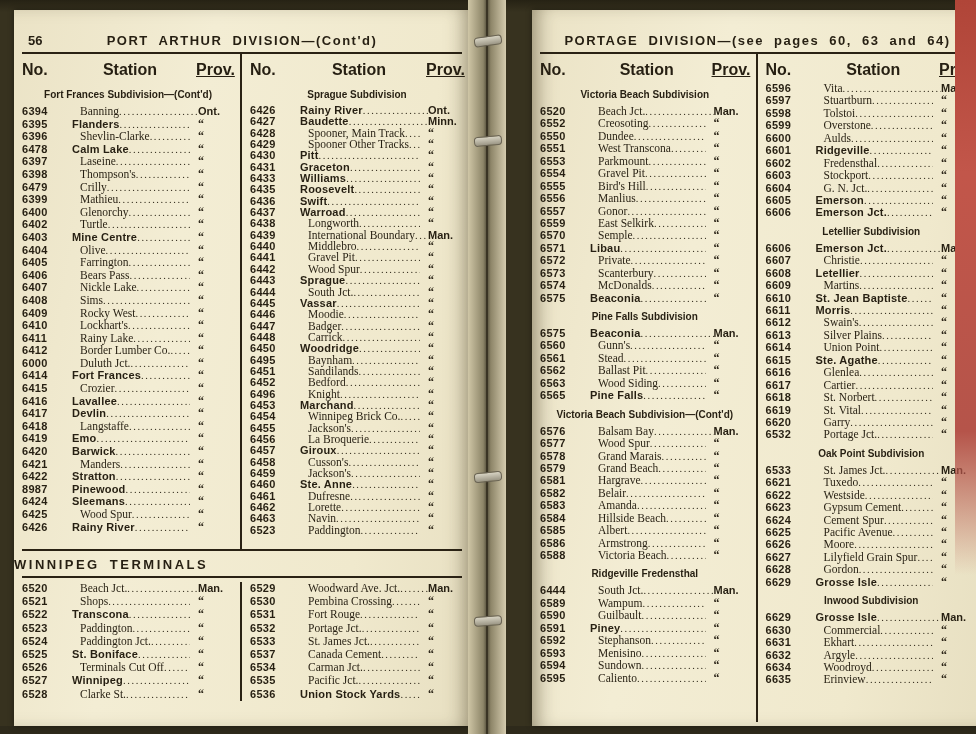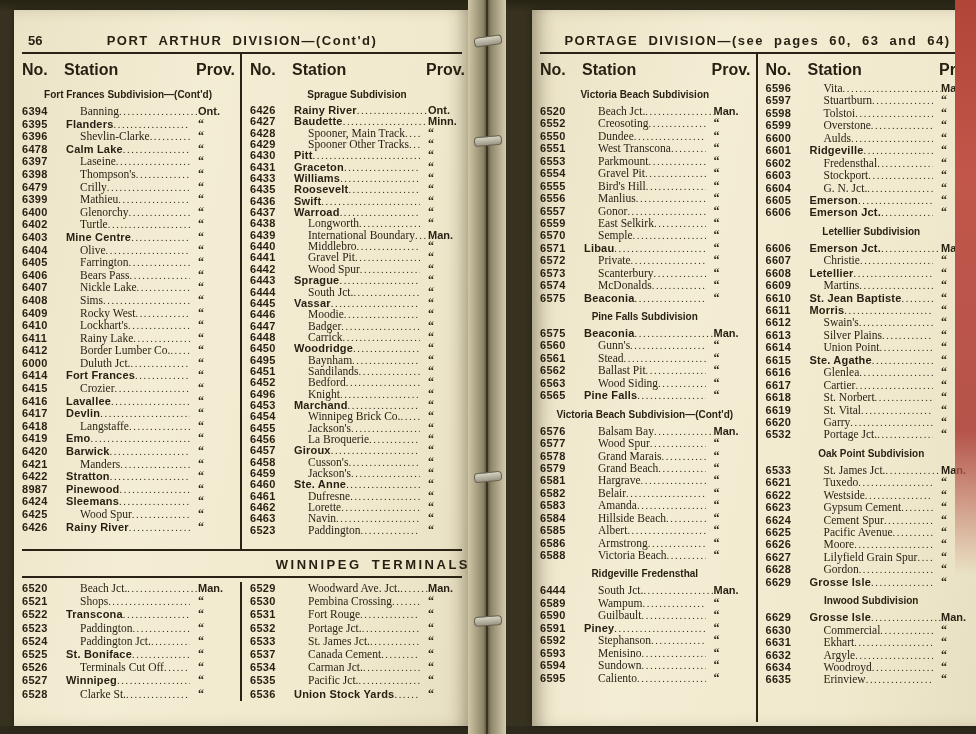--- a/index.html
+++ b/index.html
@@ -41,41 +41,41 @@
   .pnum-right{text-align:right;}
   .header-rule{border-top:2px solid #2a2214;margin:0 8px;}
   
   .table-area{display:flex;align-items:stretch;}
   .lp-table{height:495px;}
   .rp-table{height:668px;}
   .col{width:50%;box-sizing:border-box;padding:0 6px 0 8px;overflow:hidden;}
   .col.first{border-right:2px solid #2a2214;}
   .col-headers{display:flex;padding:7px 0 3px 0;font-family:"Liberation Sans",sans-serif;font-weight:700;font-size:16px;}
   .ch-no{width:42px;}
-  .ch-station{flex:1;}
-  .ch-prov{width:38px;text-align:right;}
+  .ch-station{flex:1;text-align:center;}
+  .ch-prov{width:38px;text-align:right;text-decoration:underline;}
   .subhead{text-align:center;font-family:"Liberation Sans",sans-serif;font-weight:700;font-size:10px;
     margin:7px 0 5px 0;white-space:nowrap;}
   
   .row{display:flex;align-items:baseline;height:var(--rh,12.6px);line-height:var(--rh,12.6px);
     font-size:11.5px;white-space:nowrap;}
   .row .no{width:42px;font-family:"Liberation Sans",sans-serif;font-weight:700;font-size:11px;letter-spacing:.3px;flex:none;}
   .row .st{margin-left:16px;flex:none;}
-  .row.b .st{margin-left:2px;font-family:"Liberation Sans",sans-serif;font-weight:700;font-size:11px;letter-spacing:.2px;}
+  .row.b .st{margin-left:8px;font-family:"Liberation Sans",sans-serif;font-weight:700;font-size:11px;letter-spacing:.2px;}
   .row .dots{flex:1;min-width:0;overflow:hidden;color:#2e2718;font-size:10.5px;}
   .row .dots::after{content:"......................................................................";letter-spacing:1.6px;}
   .row .prov{width:36px;flex:none;font-family:"Liberation Sans",sans-serif;font-weight:700;font-size:11px;}
   .row .prov.ditto{font-size:12px;padding-left:8px;font-family:"Liberation Serif",serif;}
   .lp-c1{--rh:12.6px;}
   .lp-c2{--rh:11.35px;}
   .term-col{--rh:13.2px;}
   .rp-col{--rh:12.45px;}
   
   .term-rule{border-top:2px solid #2a2214;margin:0 8px;}
-  .terminals-heading{text-align:right;font-family:"Liberation Sans",sans-serif;font-weight:700;
+  .terminals-heading{text-align:left;font-family:"Liberation Sans",sans-serif;font-weight:700;
     font-size:13px;letter-spacing:2.5px;word-spacing:4px;padding:6px 0 4px 0;}
   .terminals-area{padding-top:4px;}
 </style>
 </head>
 <body>
 
 <div class="scan">
 
   <div class="page page-left">
     <div class="page-header">

